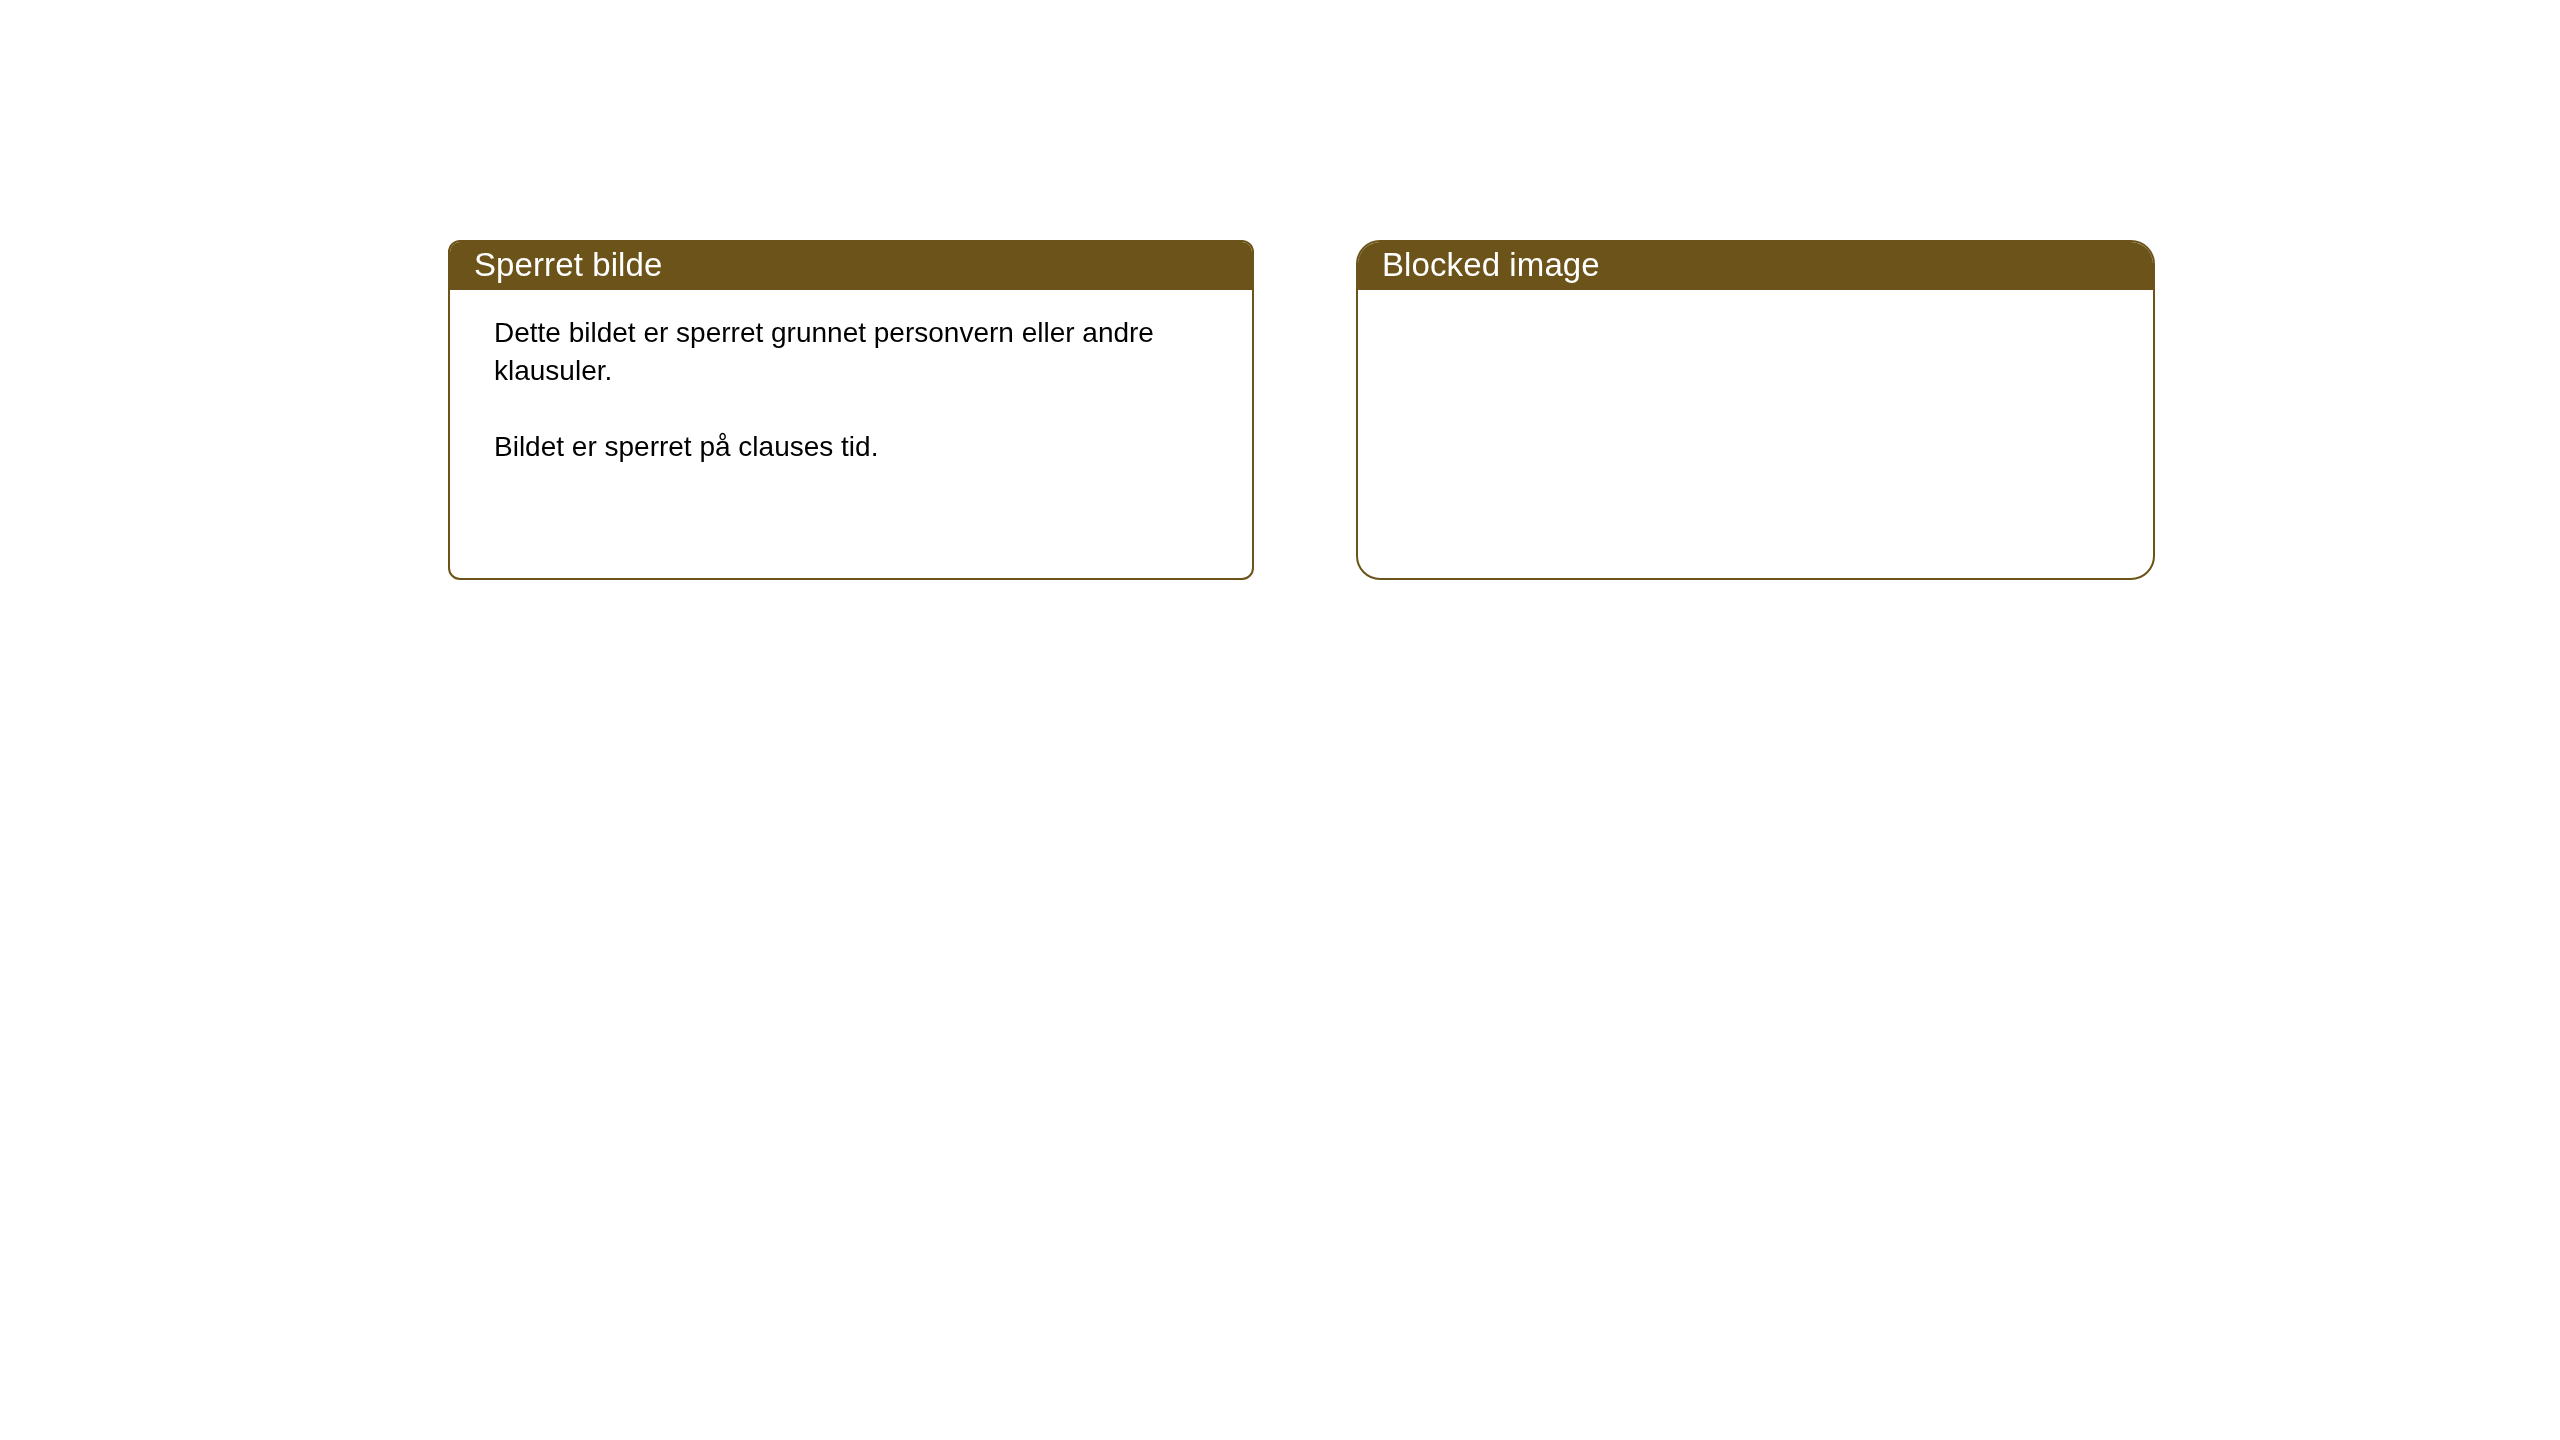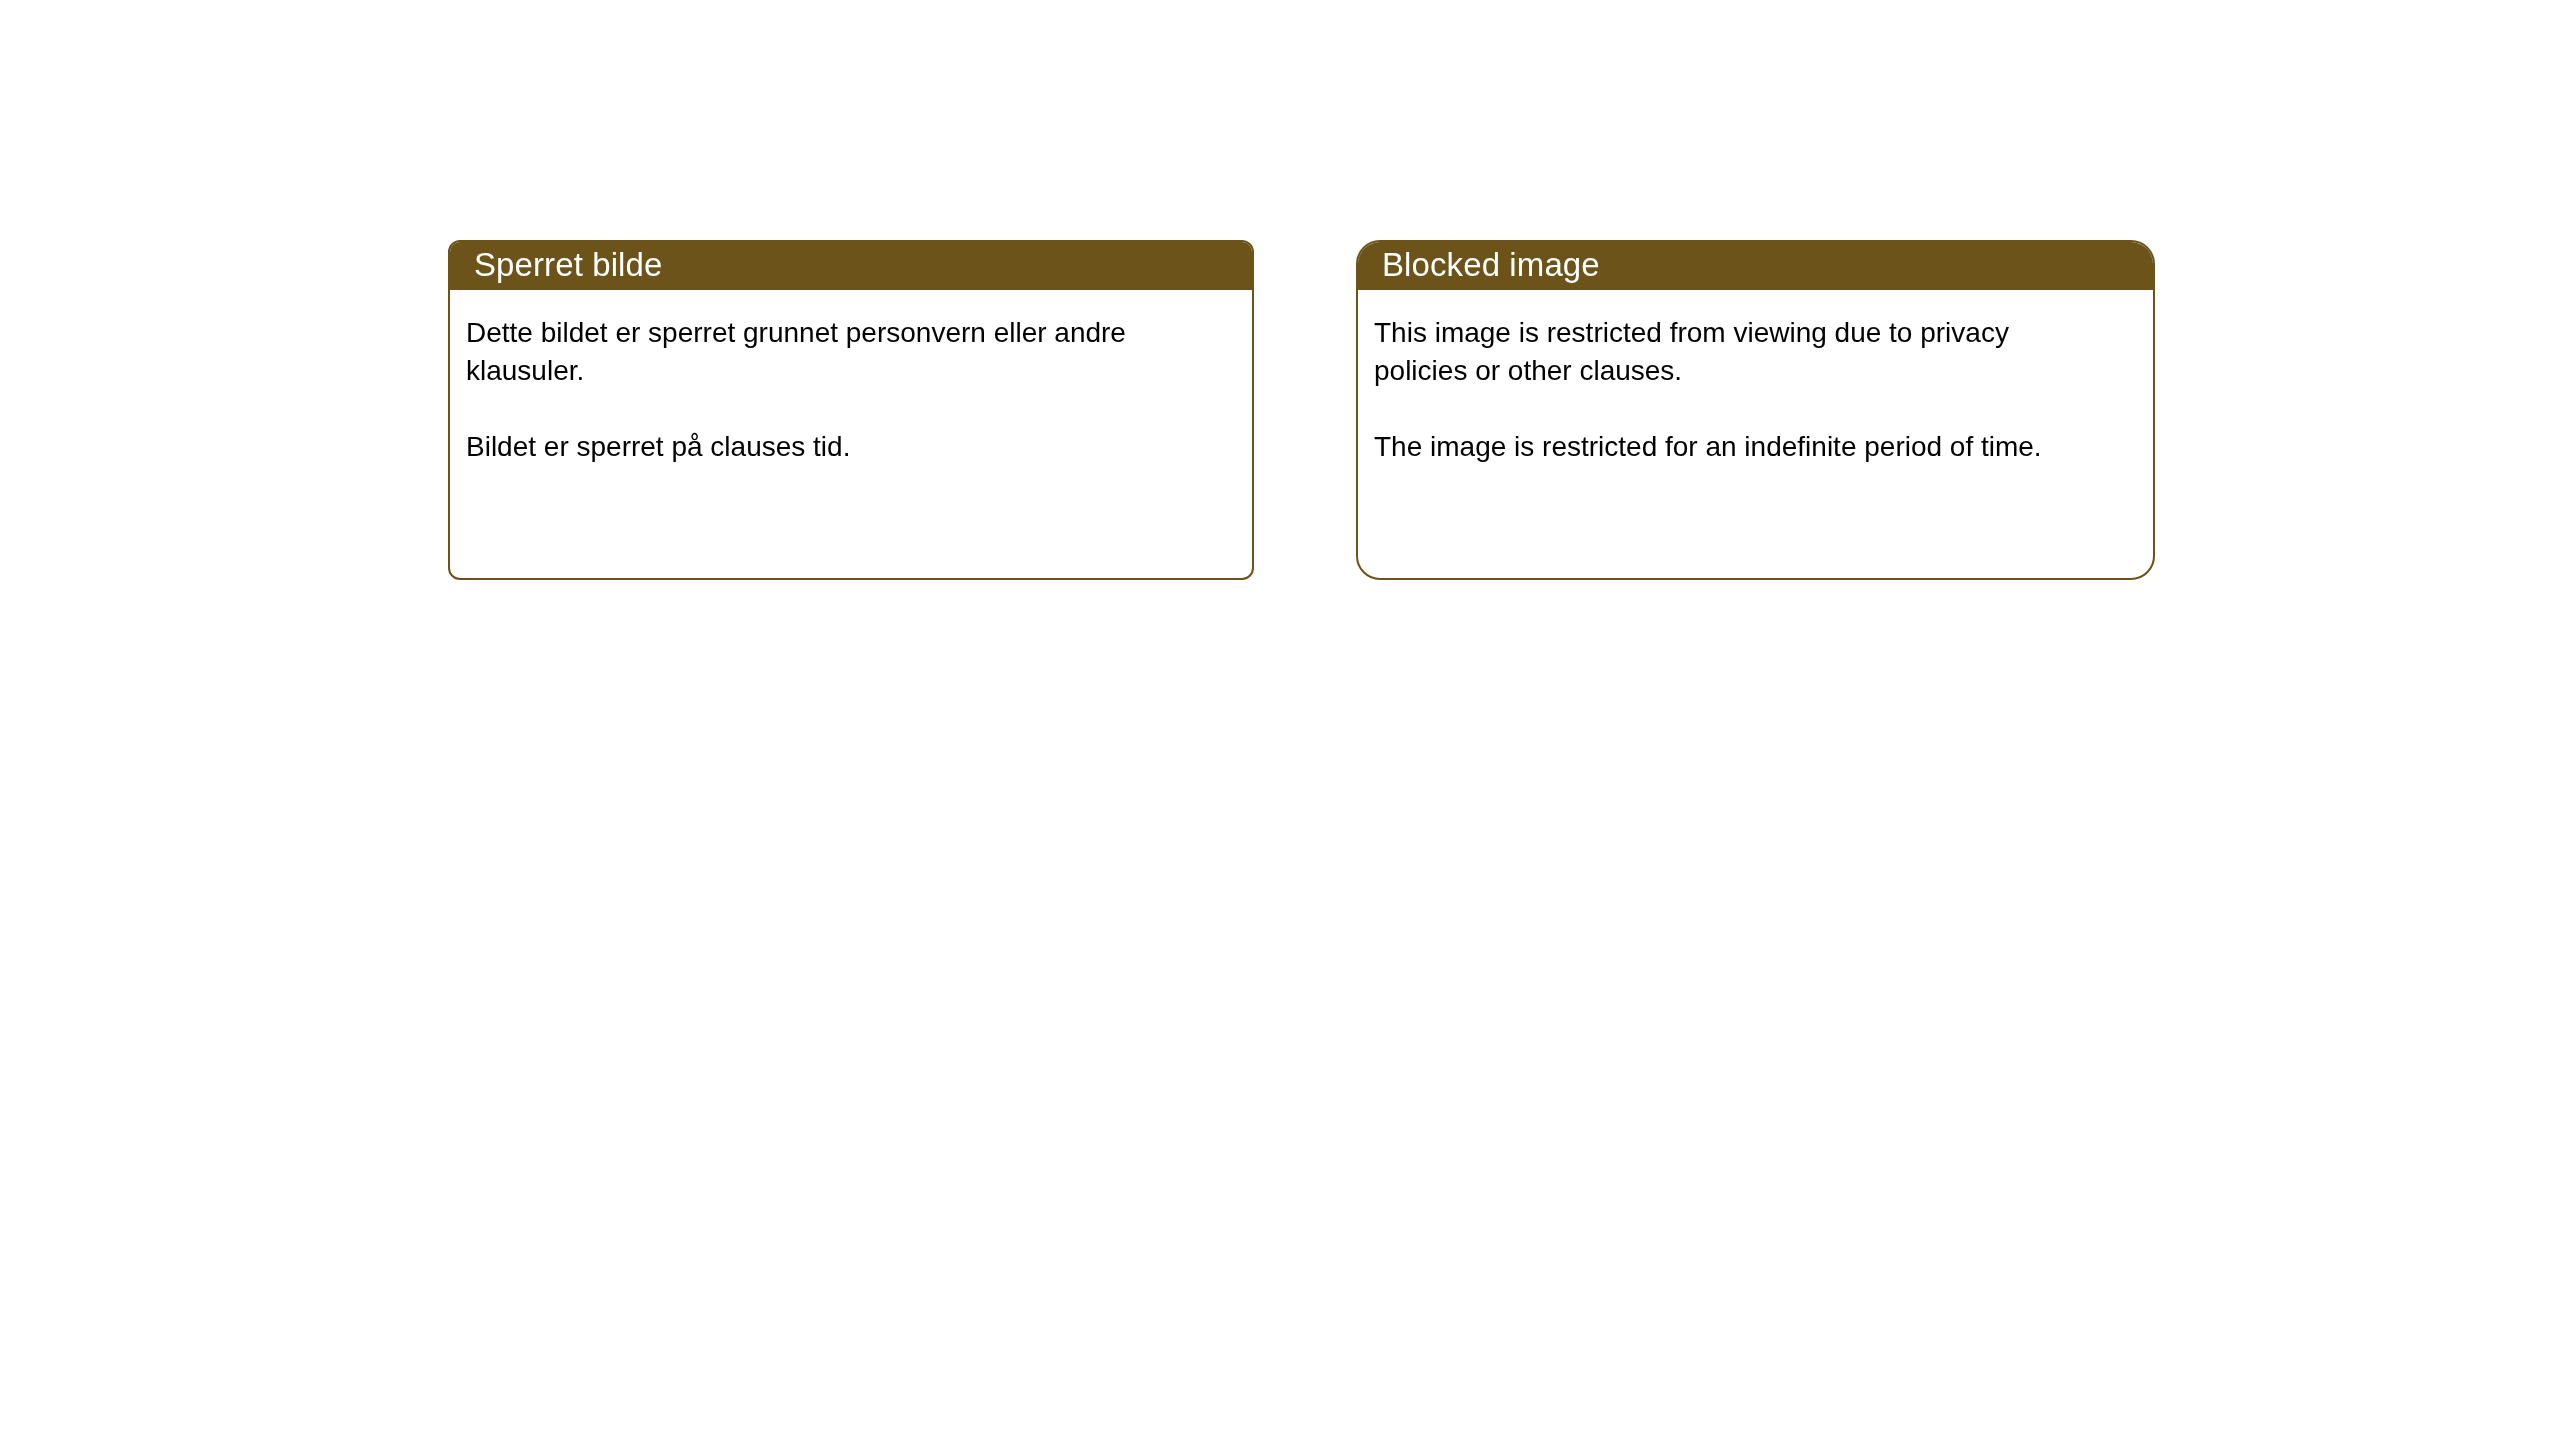--- a/index.html
+++ b/index.html
@@ -61,21 +61,21 @@
   .card-title {
     color: #ffffff;
     font-size: 33px;
     line-height: 36px;
     font-weight: 400;
     letter-spacing: 0.1px;
     white-space: nowrap;
   }
 
   .card-body {
-    padding: 24px 26px 0 16px;
+    padding: 24px 26px 0 44px;
     box-sizing: border-box;
   }
 
   .card-paragraph {
     color: #000000;
     font-size: 28px;
     line-height: 38px;
     font-weight: 400;
     margin: 0;
     max-width: 700px;
@@ -101,19 +101,15 @@
     <div class="card-body">
       <p class="card-paragraph">Dette bildet er sperret grunnet personvern eller andre klausuler.</p>
       <p class="card-paragraph">Bildet er sperret på clauses tid.</p>
     </div>
   </div>
 
   <div class="notice-card card-en">
     <div class="card-header">
       <span class="card-title">Blocked image</span>
     </div>
-    <div class="card-body">
-      <p class="card-paragraph">This image is restricted from viewing due to privacy policies or other clauses.</p>
-      <p class="card-paragraph">The image is restricted for an indefinite period of time.</p>
-    </div>
   </div>
 
 </div>
 
 </body></html>

